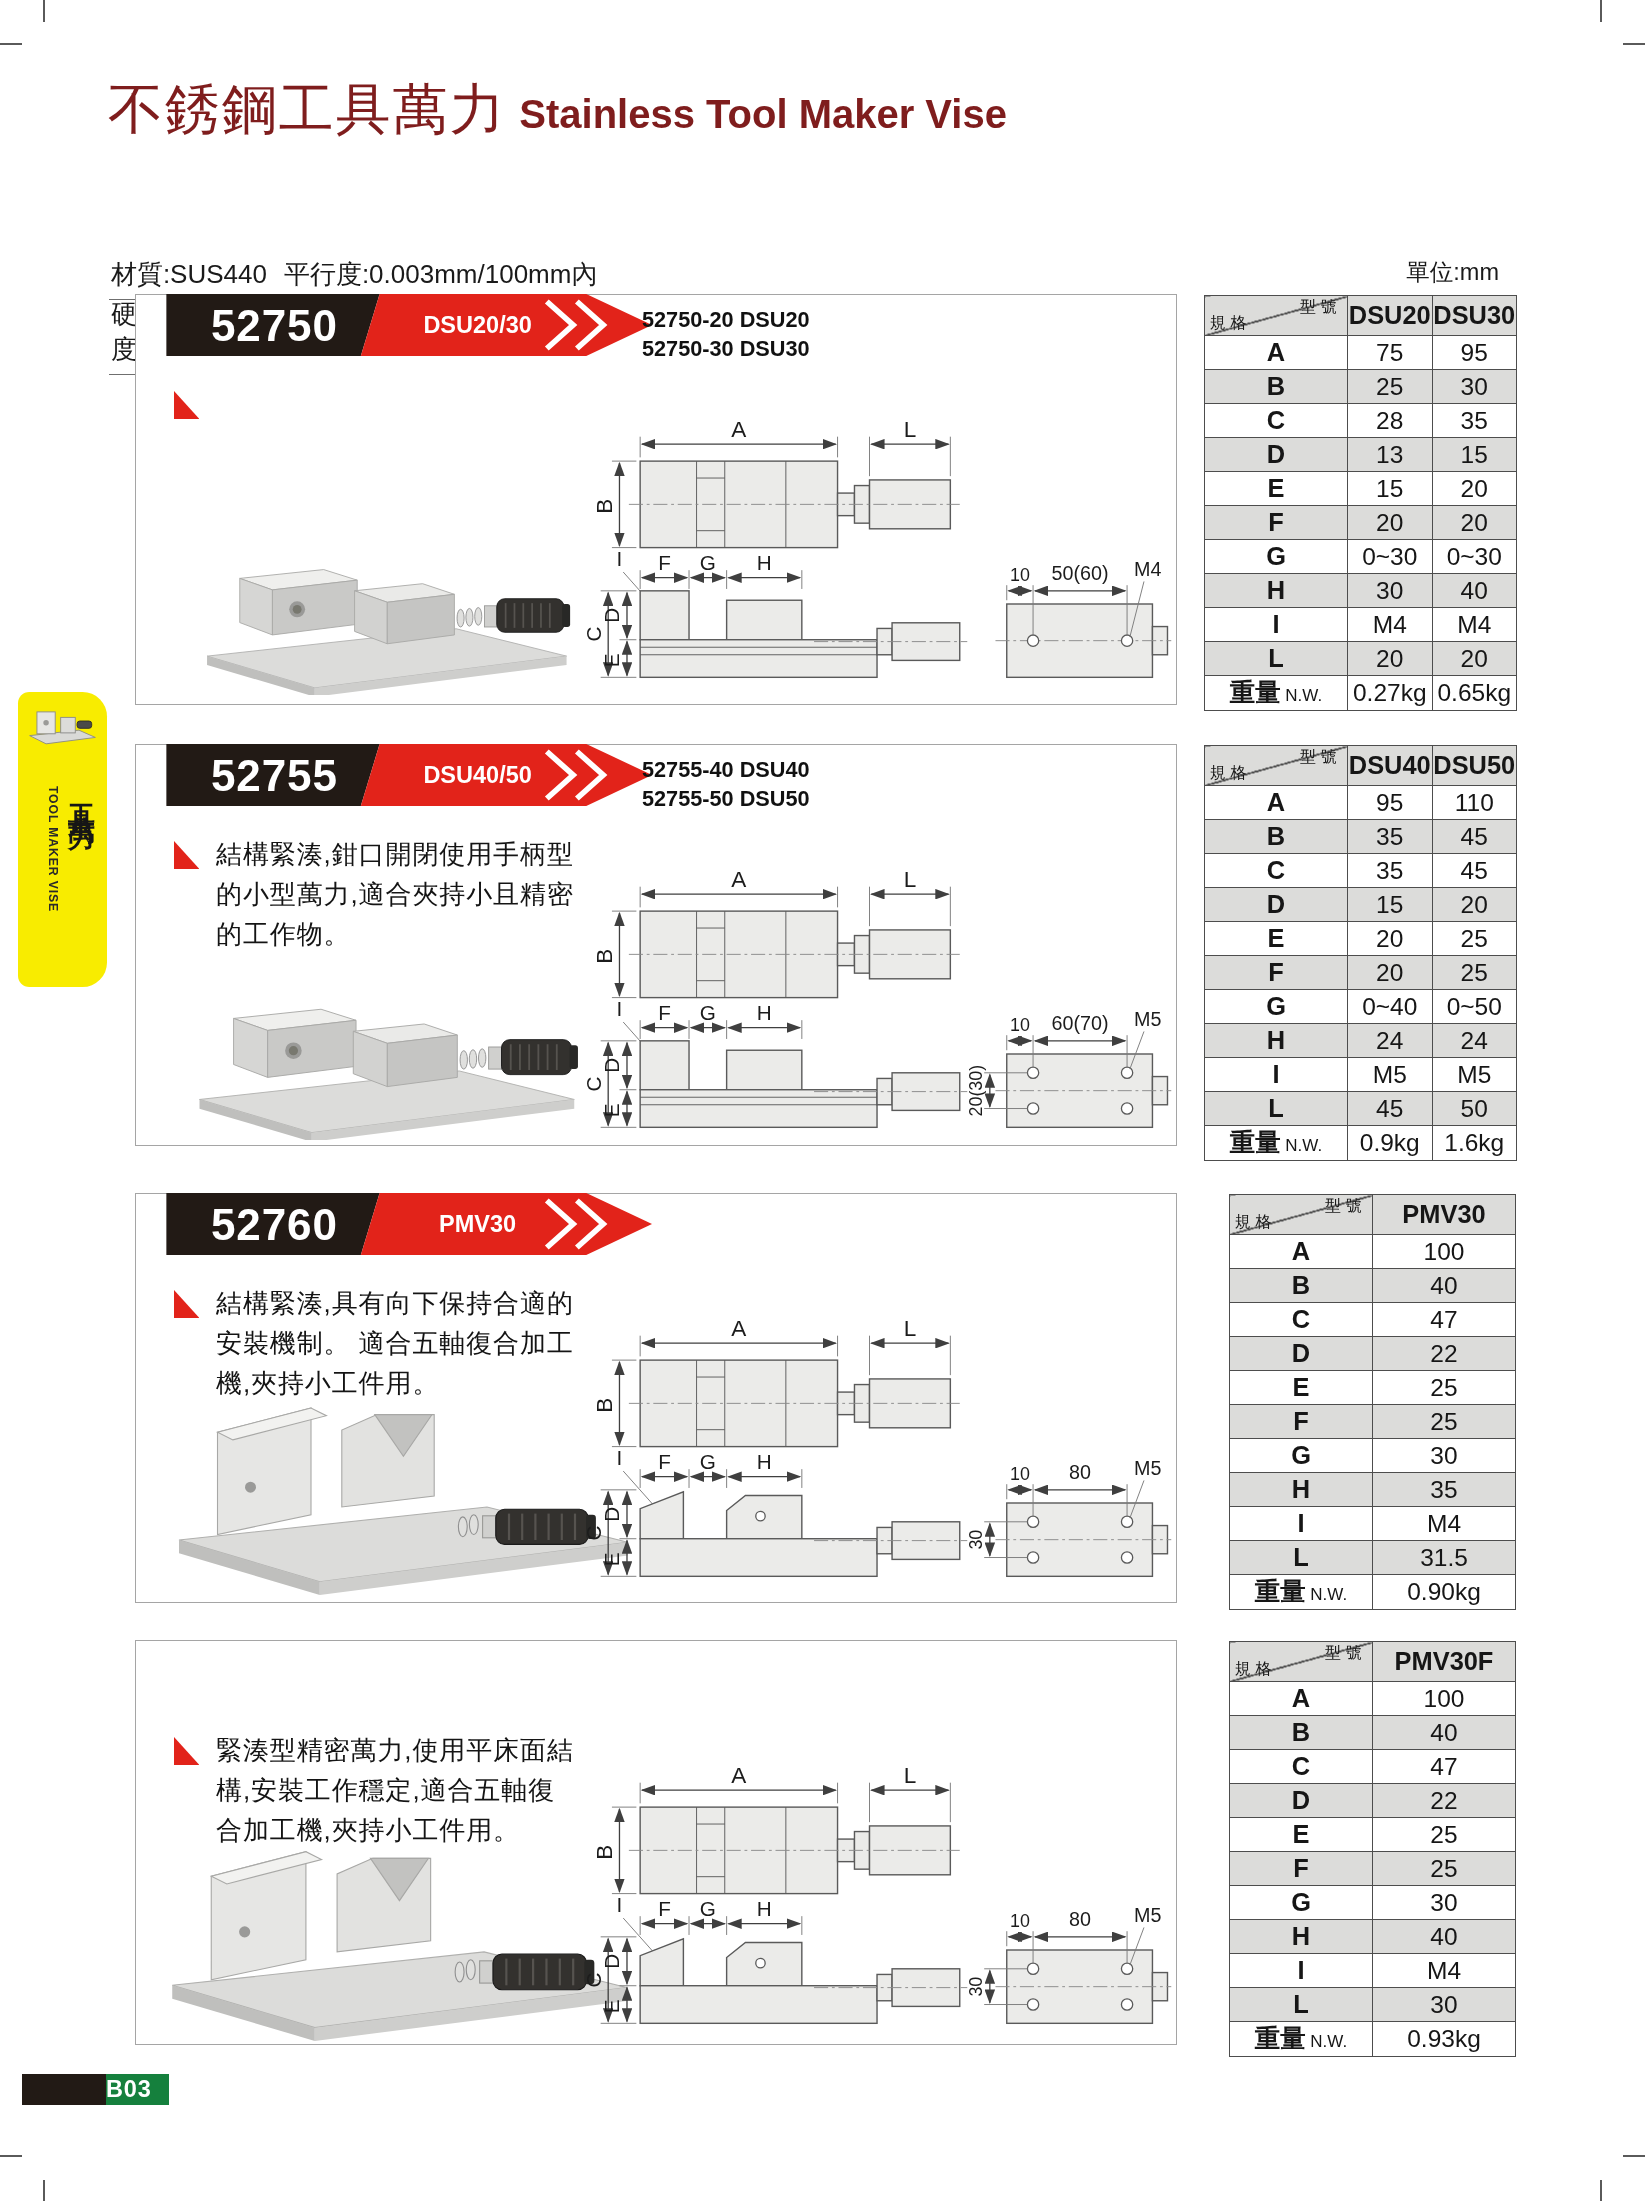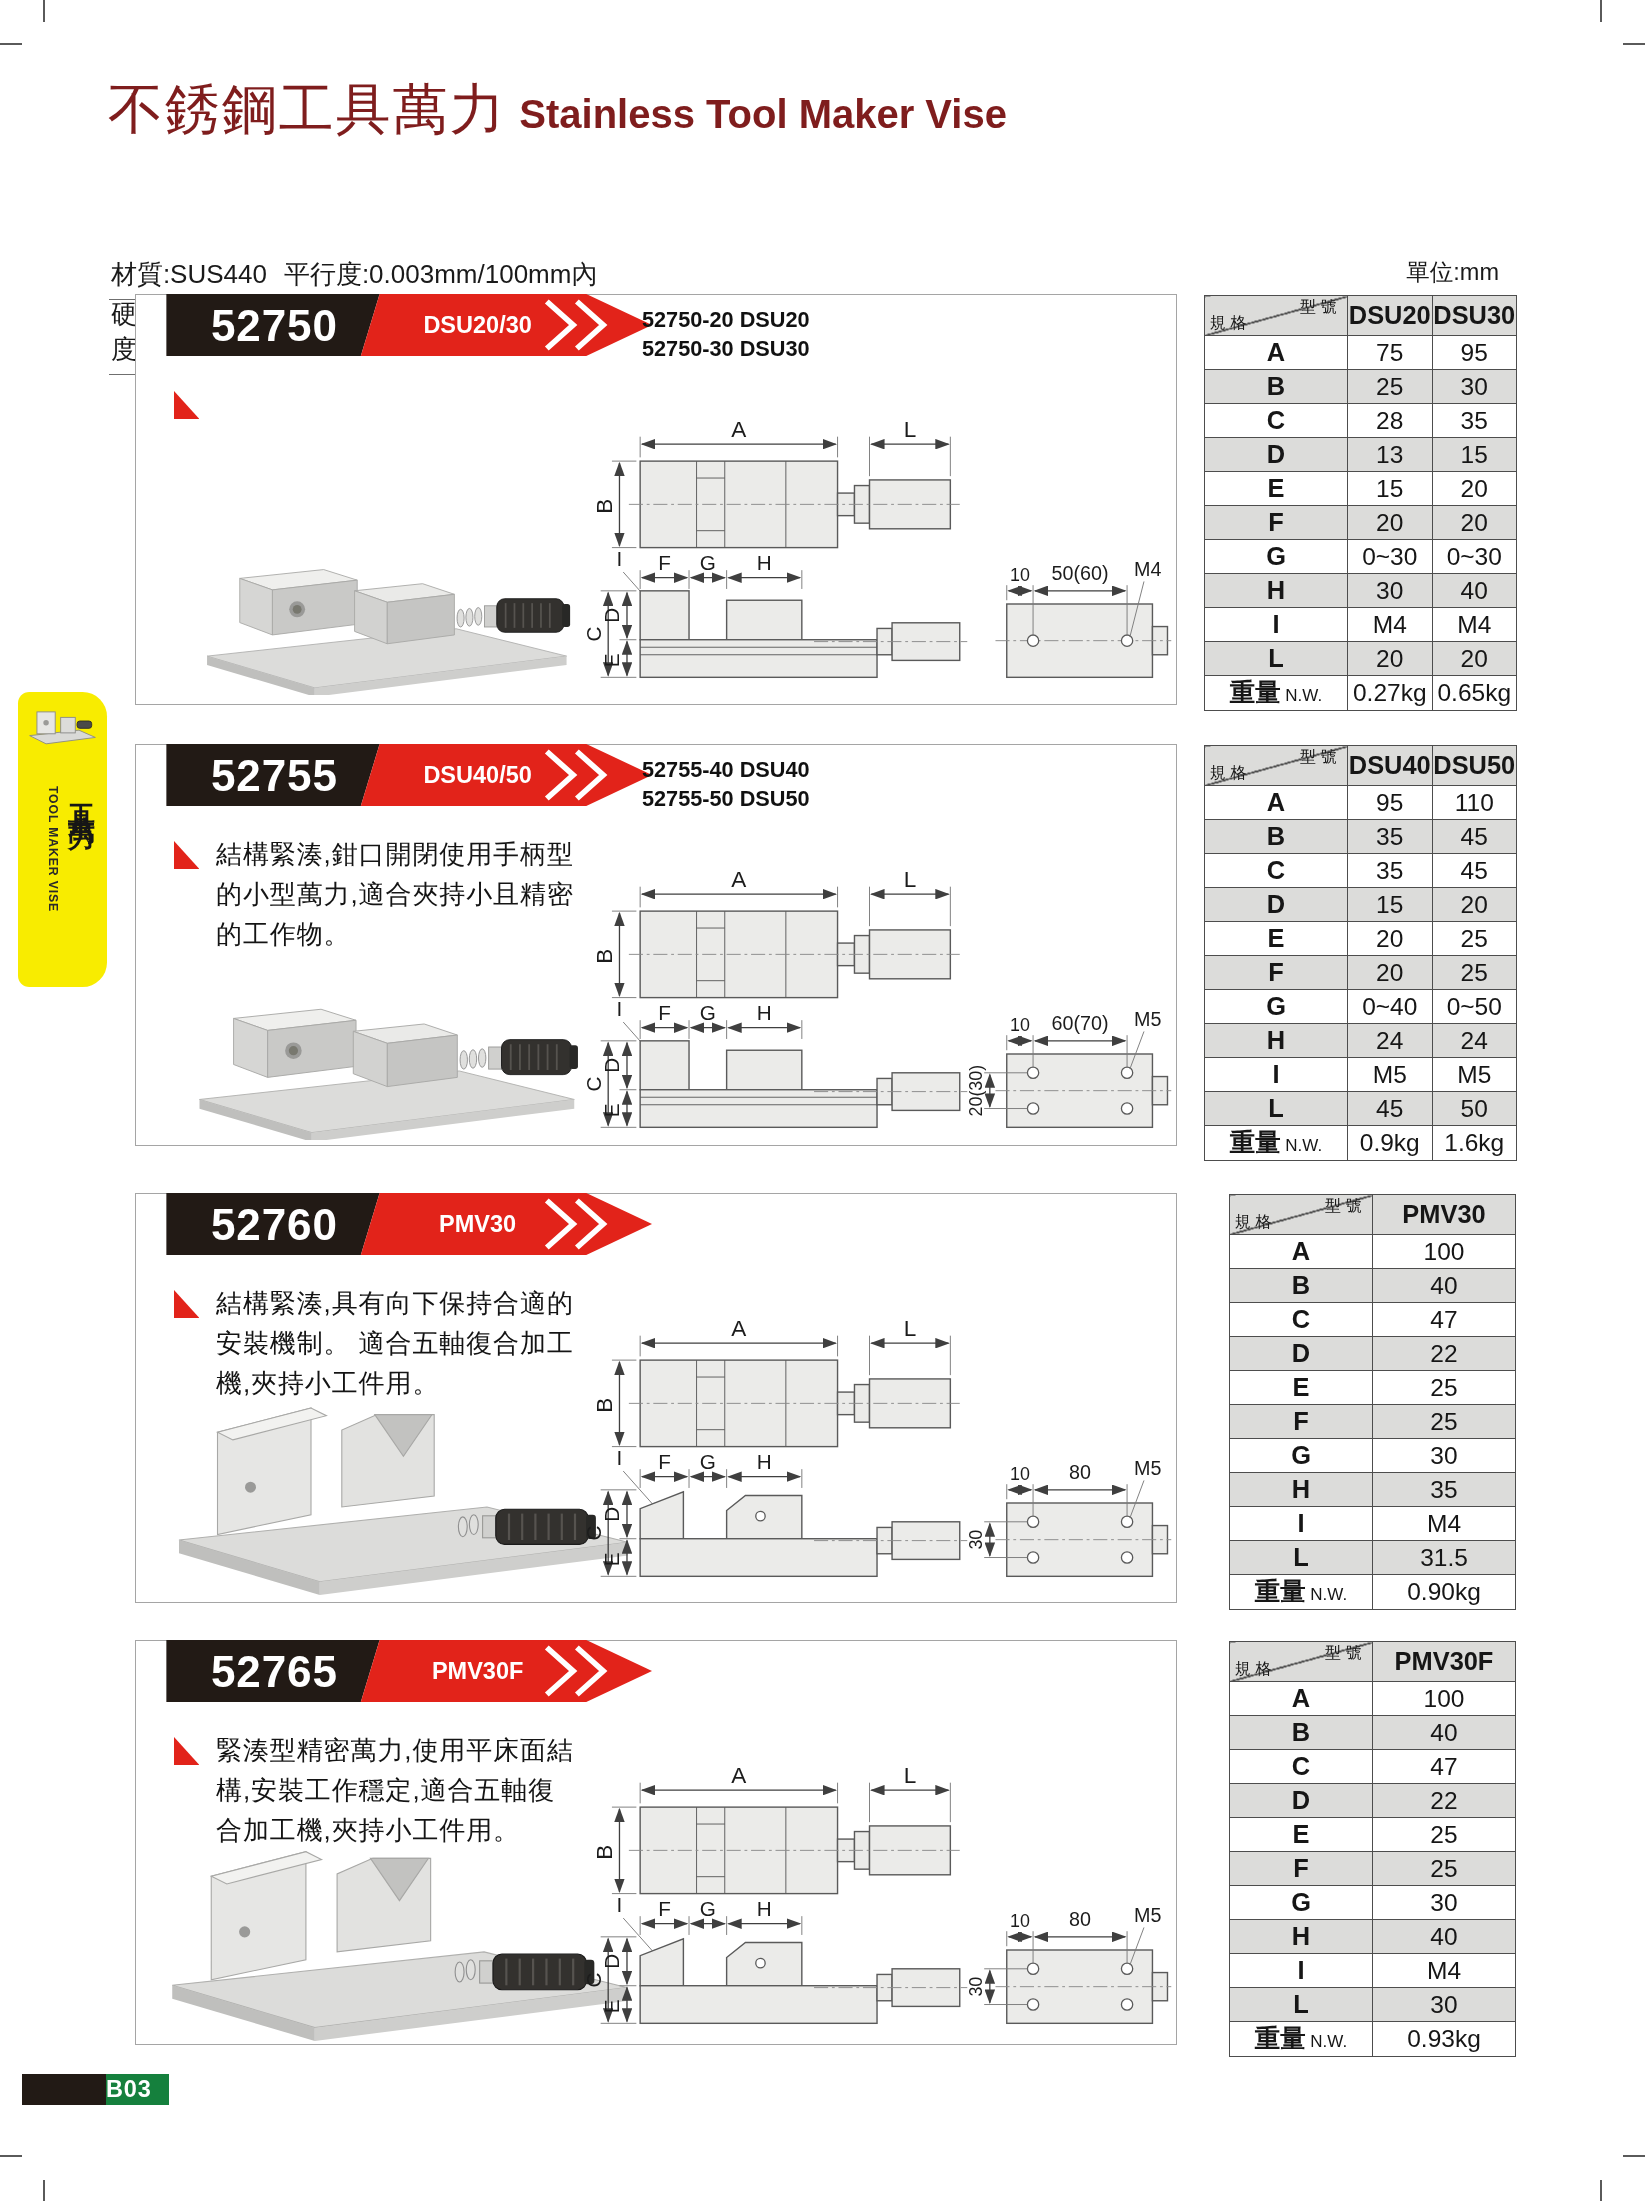--- a/index.html
+++ b/index.html
@@ -491,32 +491,20 @@
             <line class="ext" x1="596" y1="176" x2="581" y2="216"></line>
             <line class="ext" x1="472" y1="220" x2="426" y2="220"></line>
             <line class="ext" x1="472" y1="258" x2="426" y2="258"></line>
             <line class="dim" x1="432" y1="222" x2="432" y2="256" marker-start="url(#arw2)" marker-end="url(#arw2)"></line>
             <text class="dt" x="424" y="239" font-size="19" text-anchor="middle" transform="rotate(-90 424 239)">30</text>
           </g>
         </svg></div>
   </div>
 
   <div class="section" id="sec4">
-    <div class="banner">
-      <svg width="508" height="62" viewBox="0 0 540 66">
-        <polygon points="0,0 227,0 207,66 0,66" fill="#221a15"></polygon>
-        <polygon points="227,0 447,0 517,33 447,66 207,66" fill="#e2231a"></polygon>
-        <g>
-          <polyline points="405,8 433,33 405,58" fill="none" stroke="#ffffff" stroke-width="6"></polyline>
-          <polyline points="437,8 465,33 437,58" fill="none" stroke="#ffffff" stroke-width="6"></polyline>
-        </g>
-      </svg>
-      <div class="banner-code">52765</div>
-      <div class="banner-model">PMV30F</div>
-    </div>
     <div class="bullet"></div>
     <div class="desc">緊湊型精密萬力,使用平床面結
 構,安裝工作穩定,適合五軸復
 合加工機,夾持小工件用。</div>
     <div class="photo" style="left:14px;top:132px;width:490px;height:268px;"><svg width="100%" height="100%" viewBox="0 0 440 240" preserveAspectRatio="xMidYMax meet">
           <polygon points="20,190 300,160 428,192 148,228" fill="#dcdcda" stroke="#b0b0ae"></polygon>
           <polygon points="20,190 20,202 148,240 148,228" fill="#bfbfbd"></polygon>
           <polygon points="148,228 148,240 428,204 428,192" fill="#cececc"></polygon>
           <polygon points="55,185 55,92 140,70 140,167" fill="#e6e6e4" stroke="#a8a8a6"></polygon>
           <polygon points="55,92 140,70 154,77 69,99" fill="#f2f2f0" stroke="#a8a8a6"></polygon>

